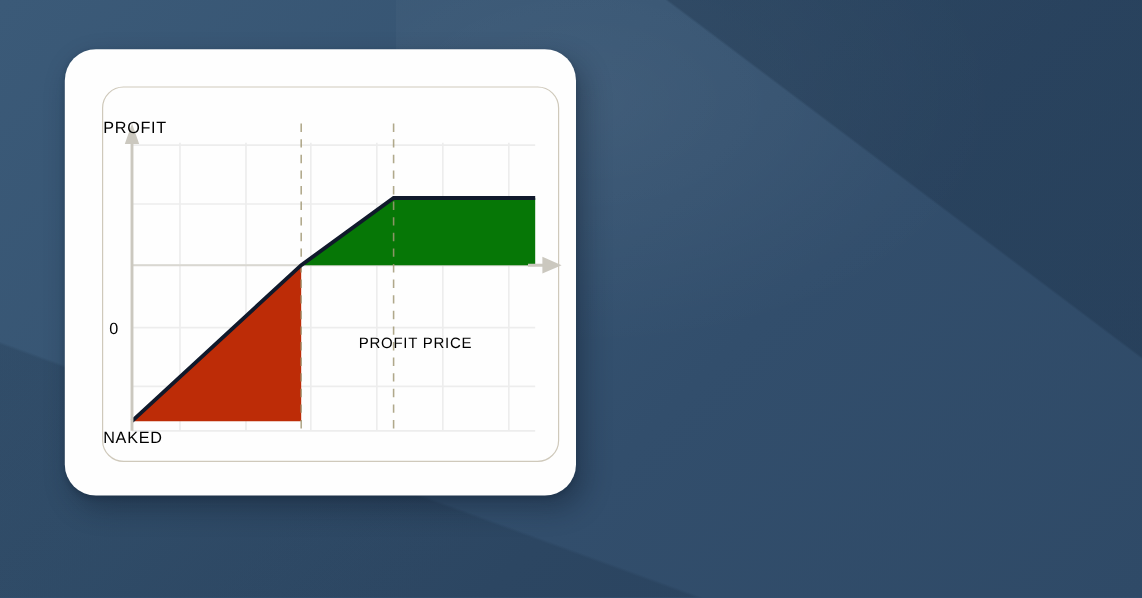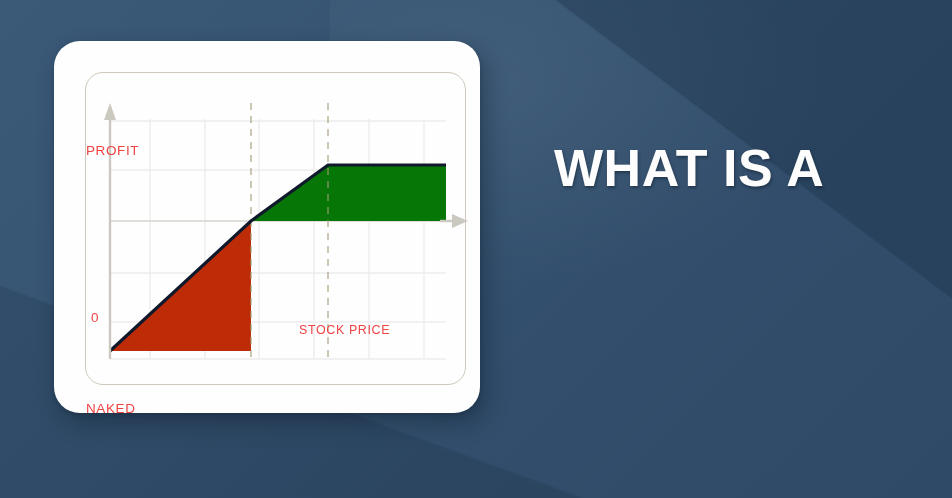--- a/index.html
+++ b/index.html
@@ -41,23 +41,23 @@
   #card-inner-frame{
     position:absolute; left:31px; top:31px; right:14px; bottom:28px;
     border:1.4px solid #cfc9bb; border-radius:18px;
   }
 
   
   #plot{ position:absolute; left:0; top:0; width:426px; height:372px; }
 
   
   .cap{
-    position:absolute; color:#ef4444;
+    position:absolute; color:#000000;
     font-family:"Liberation Sans", sans-serif;
-    letter-spacing:.6px; white-space:nowrap;margin-top:44px;
+    letter-spacing:.6px; white-space:nowrap;
   }
   #lbl-profit{ left:32px;  top:58px;  font-size:13.5px; }
   #lbl-loss{   left:32px;  top:316px; font-size:13.5px; }
   #lbl-zero{   left:37px;  top:225px; font-size:13.5px; }
   #lbl-stock{  left:245px; top:238px; font-size:12.5px; }
 
   
   #headline{
     position:absolute; left:554px; top:133px; width:370px;
     color:#fdfdfd; font-weight:bold; font-size:52px; line-height:71px;
@@ -116,18 +116,17 @@
     <line x1="56" y1="318" x2="56" y2="74" stroke="#cbc8bf" stroke-width="2.4"></line>
     <polygon points="56,62 50,79 62,79" fill="#cbc8bf"></polygon>
 
     <line x1="386" y1="180" x2="404" y2="180" stroke="#cbc8bf" stroke-width="2.4"></line>
     <polygon points="414,180 398,173 398,187" fill="#cbc8bf"></polygon>
   </svg>
 
   <div class="cap" id="lbl-profit">PROFIT</div>
   <div class="cap" id="lbl-zero">0</div>
   <div class="cap" id="lbl-loss">NAKED</div>
-  <div class="cap" id="lbl-stock">STOCK PRICE</div>
+  <div class="cap" id="lbl-stock">PROFIT PRICE</div>
 </div>
 
 <div id="headline">
-  <span class="ln">WHAT IS A</span>
 </div>
 
 </body></html>

